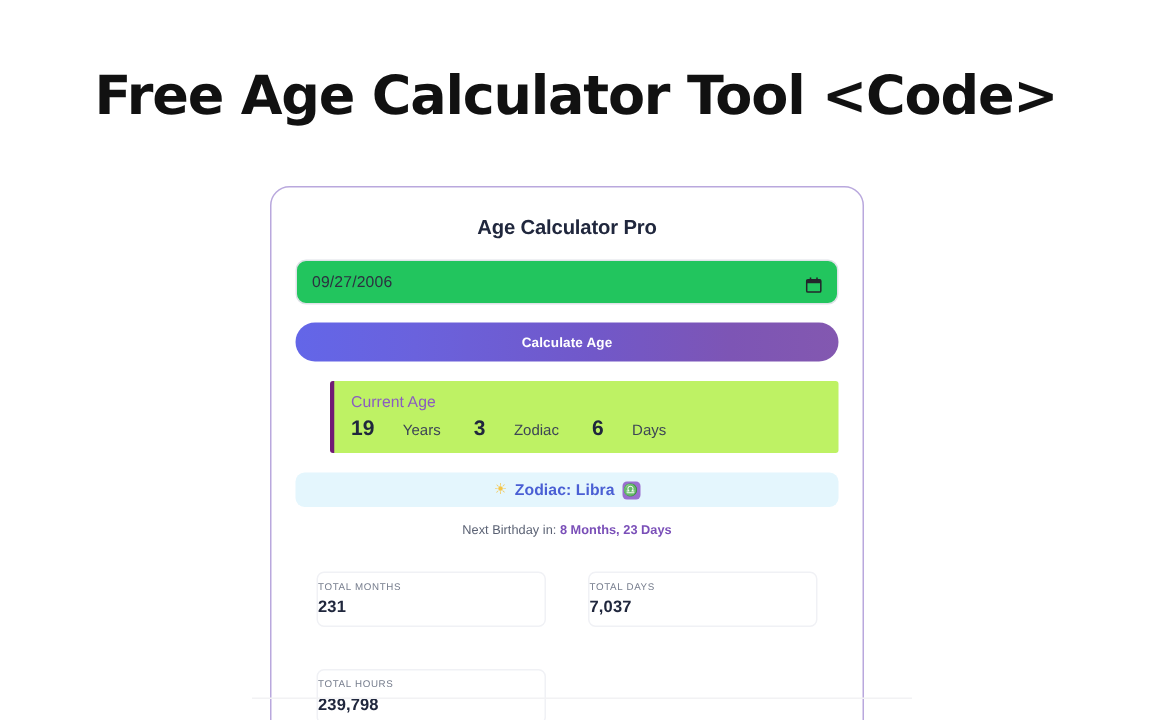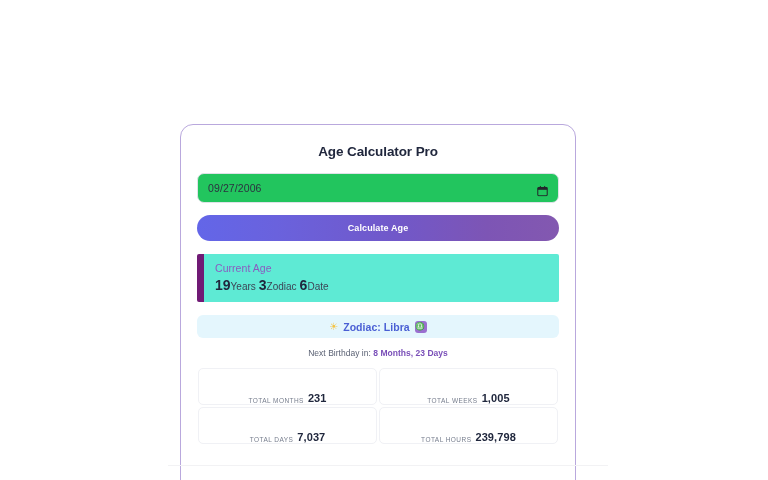--- a/index.html
+++ b/index.html
@@ -107,35 +107,36 @@
     letter-spacing: 0.1px;
     cursor: pointer;
     display: flex;
     align-items: center;
     justify-content: center;
   }
 
   
   .current-age {
     margin-top: 13px;
-    background: #5eead4;
-    border-left: 7px solid #701a75;
+    background: #bef264;
+    border-left: 3px solid #701a75;
     border-radius: 2px;
     padding: 8px 0 9px 11px;
+    margin-left: 23px;
   }
   .current-age-label {
     font-size: 10.5px;
     color: #8a5cc0;
     margin-bottom: 3px;
     letter-spacing: 0.05px;
   }
   .age-line {
     display: flex;
     align-items: baseline;
-    gap: 0;
+    gap: 19px;
     white-space: nowrap;
   }
   .age-num {
     font-size: 14px;
     font-weight: 700;
     color: #20273d;
   }
   .age-unit {
     font-size: 10px;
     font-weight: 400;
@@ -197,25 +198,25 @@
     margin-top: 9px;
     display: grid;
     grid-template-columns: 1fr 1fr;
   }
   .stat-cell {
     border: 1px solid #f0f1f5;
     border-radius: 5px;
     background: #ffffff;
     height: 37px;
     display: flex;
-    flex-direction: row;
-    align-items: flex-end;
+    flex-direction: column;
+    align-items: flex-start;
     justify-content: center;
     gap: 4px;
-    margin: 1px;
+    margin: 14px;
   }
   .stat-label {
     font-size: 6.5px;
     color: #767d8d;
     letter-spacing: 0.45px;
     text-transform: uppercase;
   }
   .stat-value {
     font-size: 11px;
     font-weight: 700;
@@ -231,20 +232,21 @@
     width: 440px;
     height: 1px;
     background: #f2f2f4;
   }
 </style>
 </head>
 <body>
 
 <div class="page">
 
+  <h1 class="page-title">Free Age Calculator Tool &lt;Code&gt;</h1>
 
   <div class="calc-card">
 
     <div class="card-title">Age Calculator Pro</div>
 
 
     <div class="date-input">
       <span class="date-value">09/27/2006</span>
       <span class="cal-icon">
         <svg width="11" height="11" viewBox="0 0 14 14" xmlns="http://www.w3.org/2000/svg">
@@ -259,43 +261,39 @@
     <button class="calc-btn">Calculate Age</button>
 
     <div class="current-age">
       <div class="current-age-label">Current Age</div>
       <div class="age-line">
         <span class="age-num">19</span>
         <span class="age-unit">Years</span>
         <span class="age-num">3</span>
         <span class="age-unit">Zodiac</span>
         <span class="age-num">6</span>
-        <span class="age-unit">Date</span>
+        <span class="age-unit">Days</span>
       </div>
     </div>
 
     <div class="zodiac">
       <span class="zodiac-sun">☀</span>
       <span class="zodiac-text">Zodiac: Libra</span>
       <span class="zodiac-badge">♎</span>
     </div>
 
     <div class="next-bday">
       <span>Next Birthday in:</span>
       <b>8 Months, 23 Days</b>
     </div>
 
     <div class="stats-grid">
       <div class="stat-cell">
         <div class="stat-label">TOTAL MONTHS</div>
         <div class="stat-value">231</div>
-      </div>
-      <div class="stat-cell">
-        <div class="stat-label">TOTAL WEEKS</div>
-        <div class="stat-value">1,005</div>
       </div>
       <div class="stat-cell">
         <div class="stat-label">TOTAL DAYS</div>
         <div class="stat-value">7,037</div>
       </div>
       <div class="stat-cell">
         <div class="stat-label">TOTAL HOURS</div>
         <div class="stat-value">239,798</div>
       </div>
     </div>

